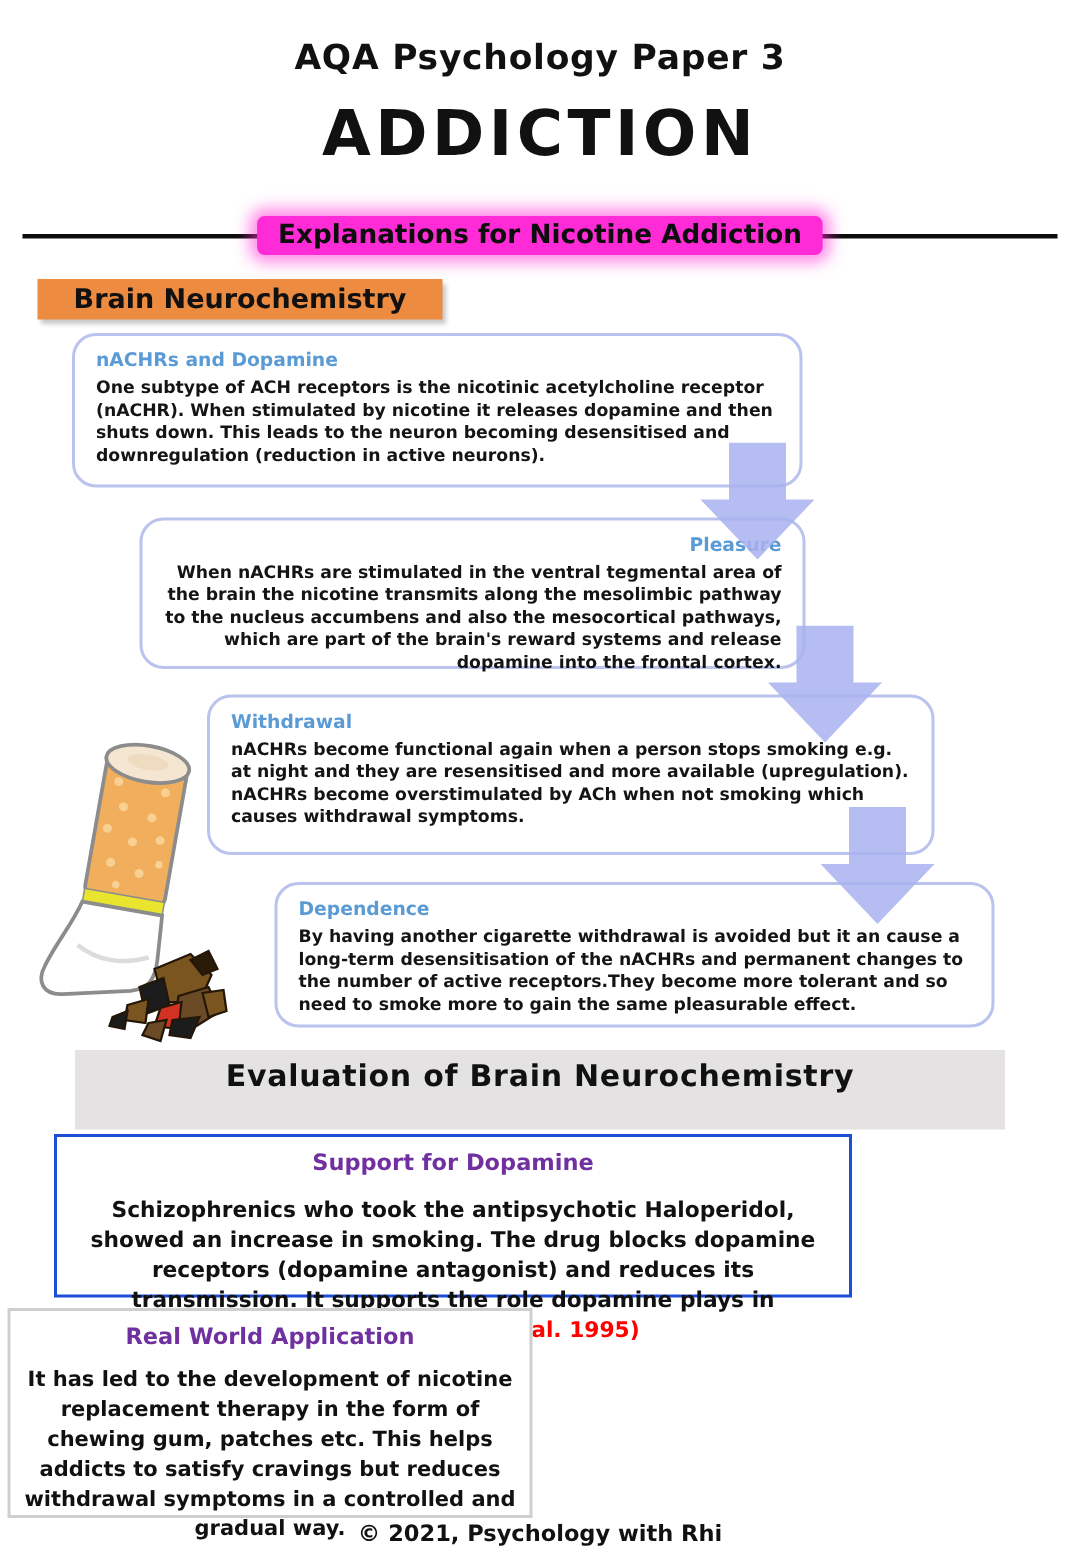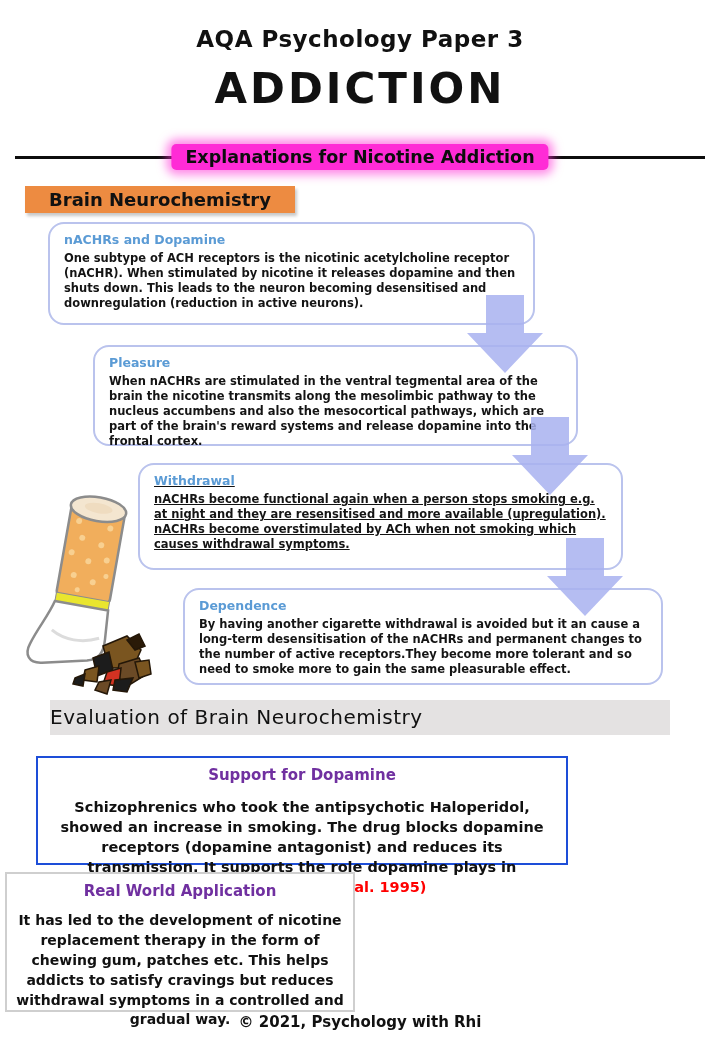--- a/index.html
+++ b/index.html
@@ -18,35 +18,35 @@
     background:#FF2BD6;color:#0d0d0d;font-size:17.5px;font-weight:800;
     padding:3px 14px;border-radius:5px;white-space:nowrap;
     box-shadow:0 0 10px 5px rgba(255,43,214,.55);}
   .topic-label{position:absolute;top:186px;left:25px;width:270px;height:27px;
     background:#ED8B41;font-size:18px;font-weight:800;text-align:center;line-height:27px;
     box-shadow:2px 3px 3px rgba(0,0,0,.22);}
   
   .flow-box{position:absolute;background:#fff;border:2px solid #BAC3ED;border-radius:16px;
     box-sizing:border-box;padding:7px 14px 6px 14px;}
   .box1{left:48px;top:222px;width:487px;height:103px;}
-  .box2{left:93px;top:345px;width:485px;height:101px;}
-  .box3{left:138px;top:463px;width:485px;height:107px;text-decoration:underline;}
+  .box2{left:93px;top:345px;width:444px;height:101px;text-align:right;}
+  .box3{left:138px;top:463px;width:485px;height:107px;}
   .box4{left:183px;top:588px;width:480px;height:97px;}
   .flow-heading{color:#5B9BD5;font-size:12.5px;font-weight:800;margin:1px 0 4px 0;}
   .flow-body{font-size:11.5px;font-weight:700;line-height:1.3;color:#141414;}
   
   .arrow{position:absolute;width:76px;height:78px;opacity:.85;}
   .arrow1{left:467px;top:295px;}
   .arrow2{left:512px;top:417px;}
   .arrow3{left:547px;top:538px;}
   
   .cigarette{position:absolute;left:15px;top:486px;width:150px;height:212px;}
   
-  .eval-bar{position:absolute;left:50px;top:700px;width:620px;height:35px;background:#E4E2E2;
-    text-align:left;font-size:20px;font-weight:400;line-height:35px;letter-spacing:.5px;}
+  .eval-bar{position:absolute;left:50px;top:700px;width:620px;height:53px;background:#E4E2E2;
+    text-align:center;font-size:20px;font-weight:700;line-height:35px;letter-spacing:.5px;}
   .card{background:#fff;box-sizing:border-box;text-align:center;}
   .support-box{position:absolute;left:36px;top:756px;width:532px;height:109px;border:2px solid #1d4ed8;}
   .card-heading{color:#7030A0;font-size:15px;font-weight:800;margin-top:8px;}
   .support-box .card-body{font-size:14.5px;font-weight:700;line-height:1.38;margin-top:13px;padding:0 14px;}
   .citation{color:#FF0000;}
   .bottom-card{position:absolute;top:872px;height:140px;border:2px solid #CFCFCF;}
   .bottom-card.left{left:5px;width:350px;}
   .bottom-card.right{left:363px;width:353px;}
   .bottom-card .card-body{font-size:14px;font-weight:700;line-height:1.42;margin-top:11px;padding:0 9px;}
   

